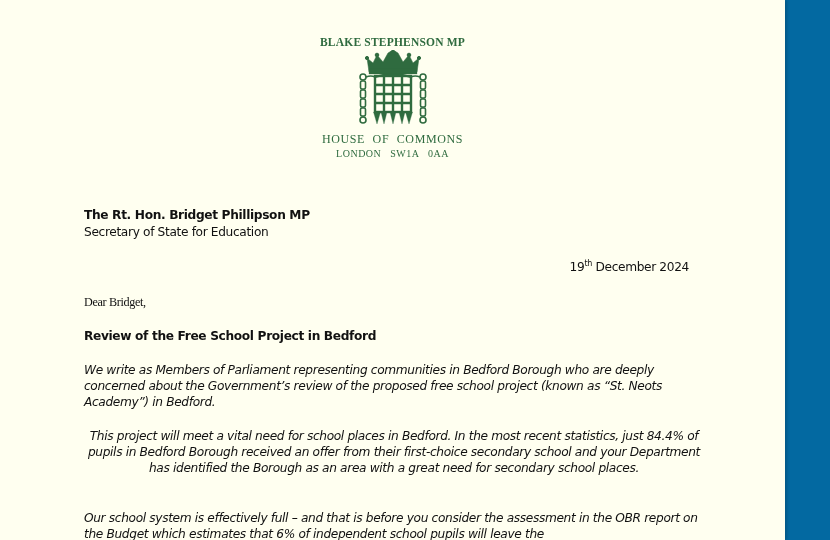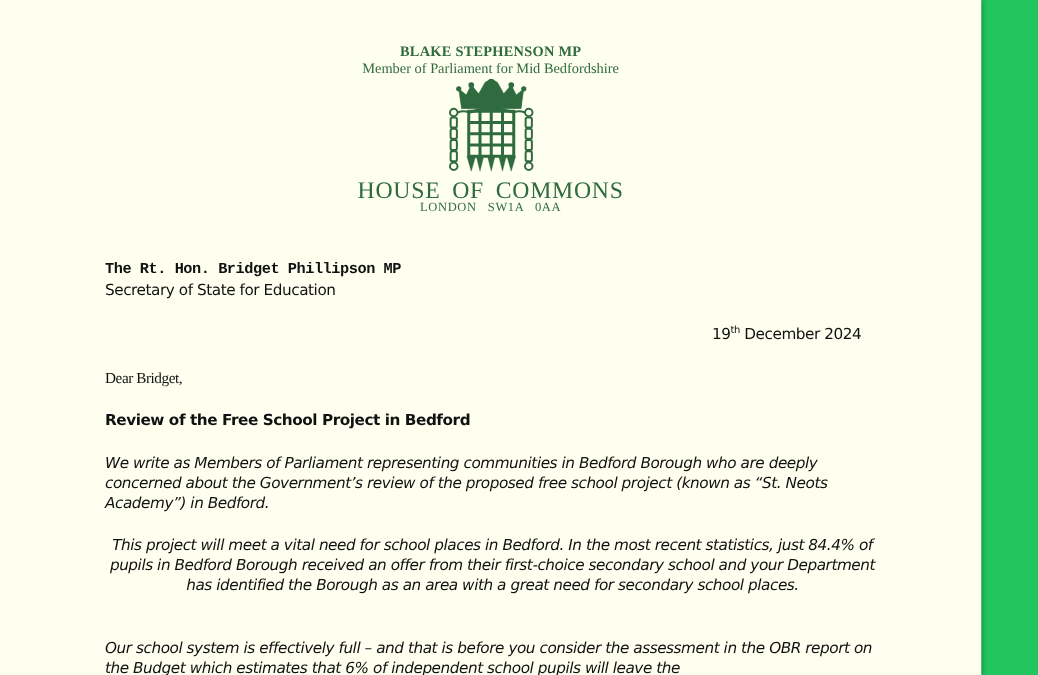--- a/index.html
+++ b/index.html
@@ -7,21 +7,21 @@
       padding: 0;
       width: 830px;
       height: 540px;
       overflow: hidden;
       background: #e4e4e4;
     }
     .viewer {
       position: relative;
       width: 830px;
       height: 540px;
-      background: #22c55e;
+      background: #0369a1;
     }
     .page {
       position: absolute;
       left: 0;
       top: 0;
       width: 785px;
       height: 540px;
       background: #fffff0;
       box-shadow: 2px 0 3px rgba(0,0,0,0.18);
     }
@@ -44,21 +44,21 @@
       font-size: 11.5px;
       line-height: 13px;
     }
     .portcullis {
       display: block;
       margin: 1px auto 0 auto;
       width: 76px;
       height: 82px;
     }
     .lh-house {
-      font-size: 19px;
+      font-size: 12px;
       letter-spacing: 0.6px;
       word-spacing: 4px;
       line-height: 15px;
       margin-top: 0px;
     }
     .lh-address {
       font-size: 10px;
       letter-spacing: 0.5px;
       word-spacing: 6px;
       line-height: 13px;
@@ -69,21 +69,20 @@
       top: 207px;
       width: 620px;
       font-family: "DejaVu Sans", "Liberation Sans", sans-serif;
       font-size: 12.2px;
       color: #111;
       letter-spacing: -0.35px;
     }
     .recipient-name {
       font-weight: bold;
       line-height: 17px;
-      font-family: Liberation Mono, monospace;
     }
     .recipient-role {
       line-height: 17px;
     }
     .date {
       position: absolute;
       left: 0;
       top: 52px;
       width: 605px;
       text-align: right;
@@ -120,21 +119,20 @@
     .p3 { top: 303px; }
   </style>
 </head>
 <body>
 
 <div class="viewer">
   <div class="page">
 
     <div class="letterhead">
       <div class="lh-name">BLAKE STEPHENSON MP</div>
-      <div class="lh-role">Member of Parliament for Mid Bedfordshire</div>
 
       <svg class="portcullis" viewBox="0 0 76 82" xmlns="http://www.w3.org/2000/svg">
         <g fill="#2f6b3f" stroke="#2f6b3f">
 
           <path d="M14 22 L12 8 L18 13 L22 5 L28 12 L33 3 L38 0 L43 3 L48 12 L54 5 L58 13 L64 8 L62 22 Z" stroke-width="0.5"></path>
           <circle cx="38" cy="3" r="2.4"></circle>
           <circle cx="22" cy="5" r="1.8"></circle>
           <circle cx="54" cy="5" r="1.8"></circle>
           <circle cx="12" cy="8" r="1.6"></circle>
           <circle cx="64" cy="8" r="1.6"></circle>

